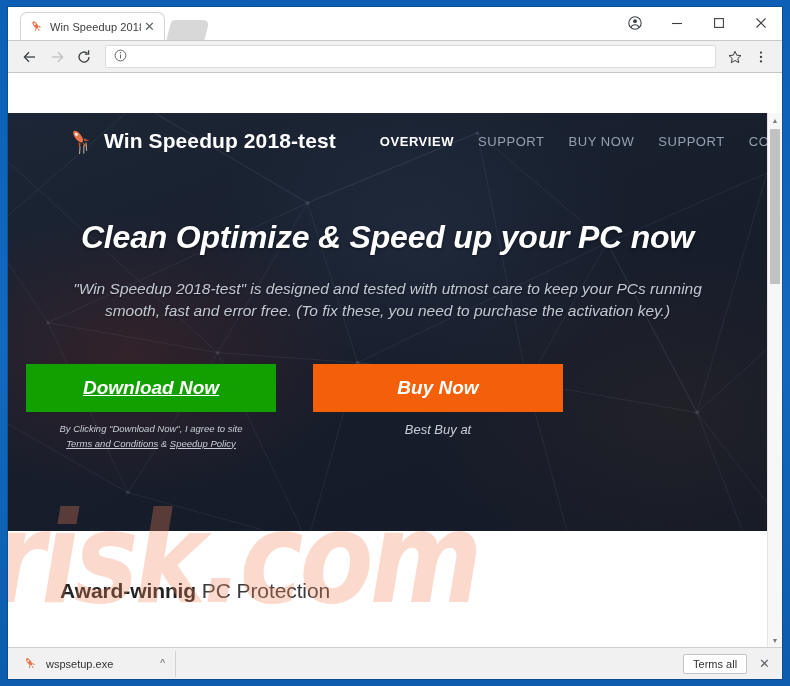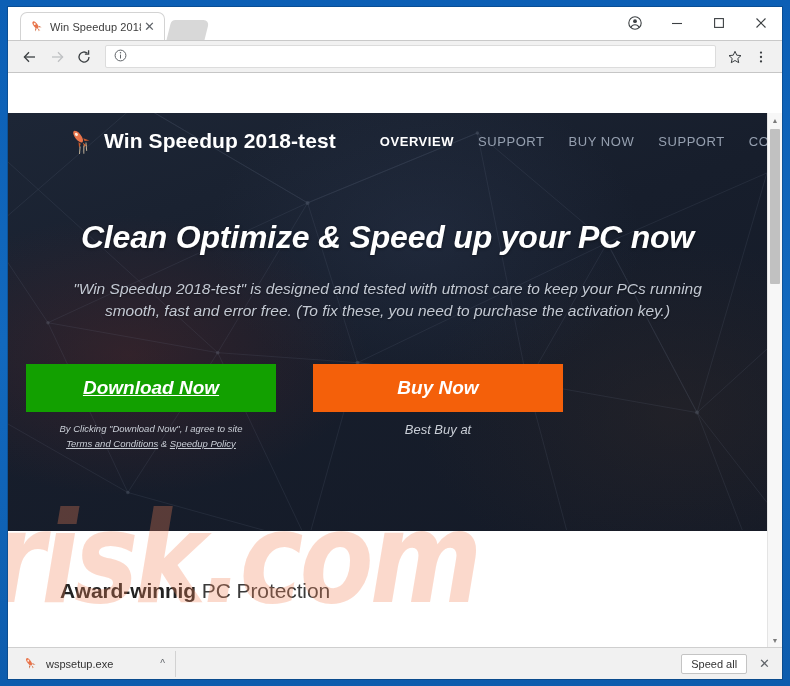--- a/index.html
+++ b/index.html
@@ -486,18 +486,18 @@
               <path d="M6.6 8.4 L4.8 11.6 L7 10 Z" fill="#c85a2c"></path>
               <path d="M10.4 8.4 L12.2 11.6 L10 10 Z" fill="#c85a2c"></path>
               <path d="M8.5 10.2 L7.7 13.4 L8.5 12.4 L9.3 13.4 Z" fill="#d8642f"></path>
             </g>
           </svg>
         </span>
         <span class="dlname">wspsetup.exe</span>
         <span class="dlchev">^</span>
       </div>
       <div class="shelf-spacer"></div>
-      <button class="showall">Speed all</button>
+      <button class="showall">Terms all</button>
       <span class="shelf-close">✕</span>
     </div>
 
   </div>
 </div>
 
 </body></html>

